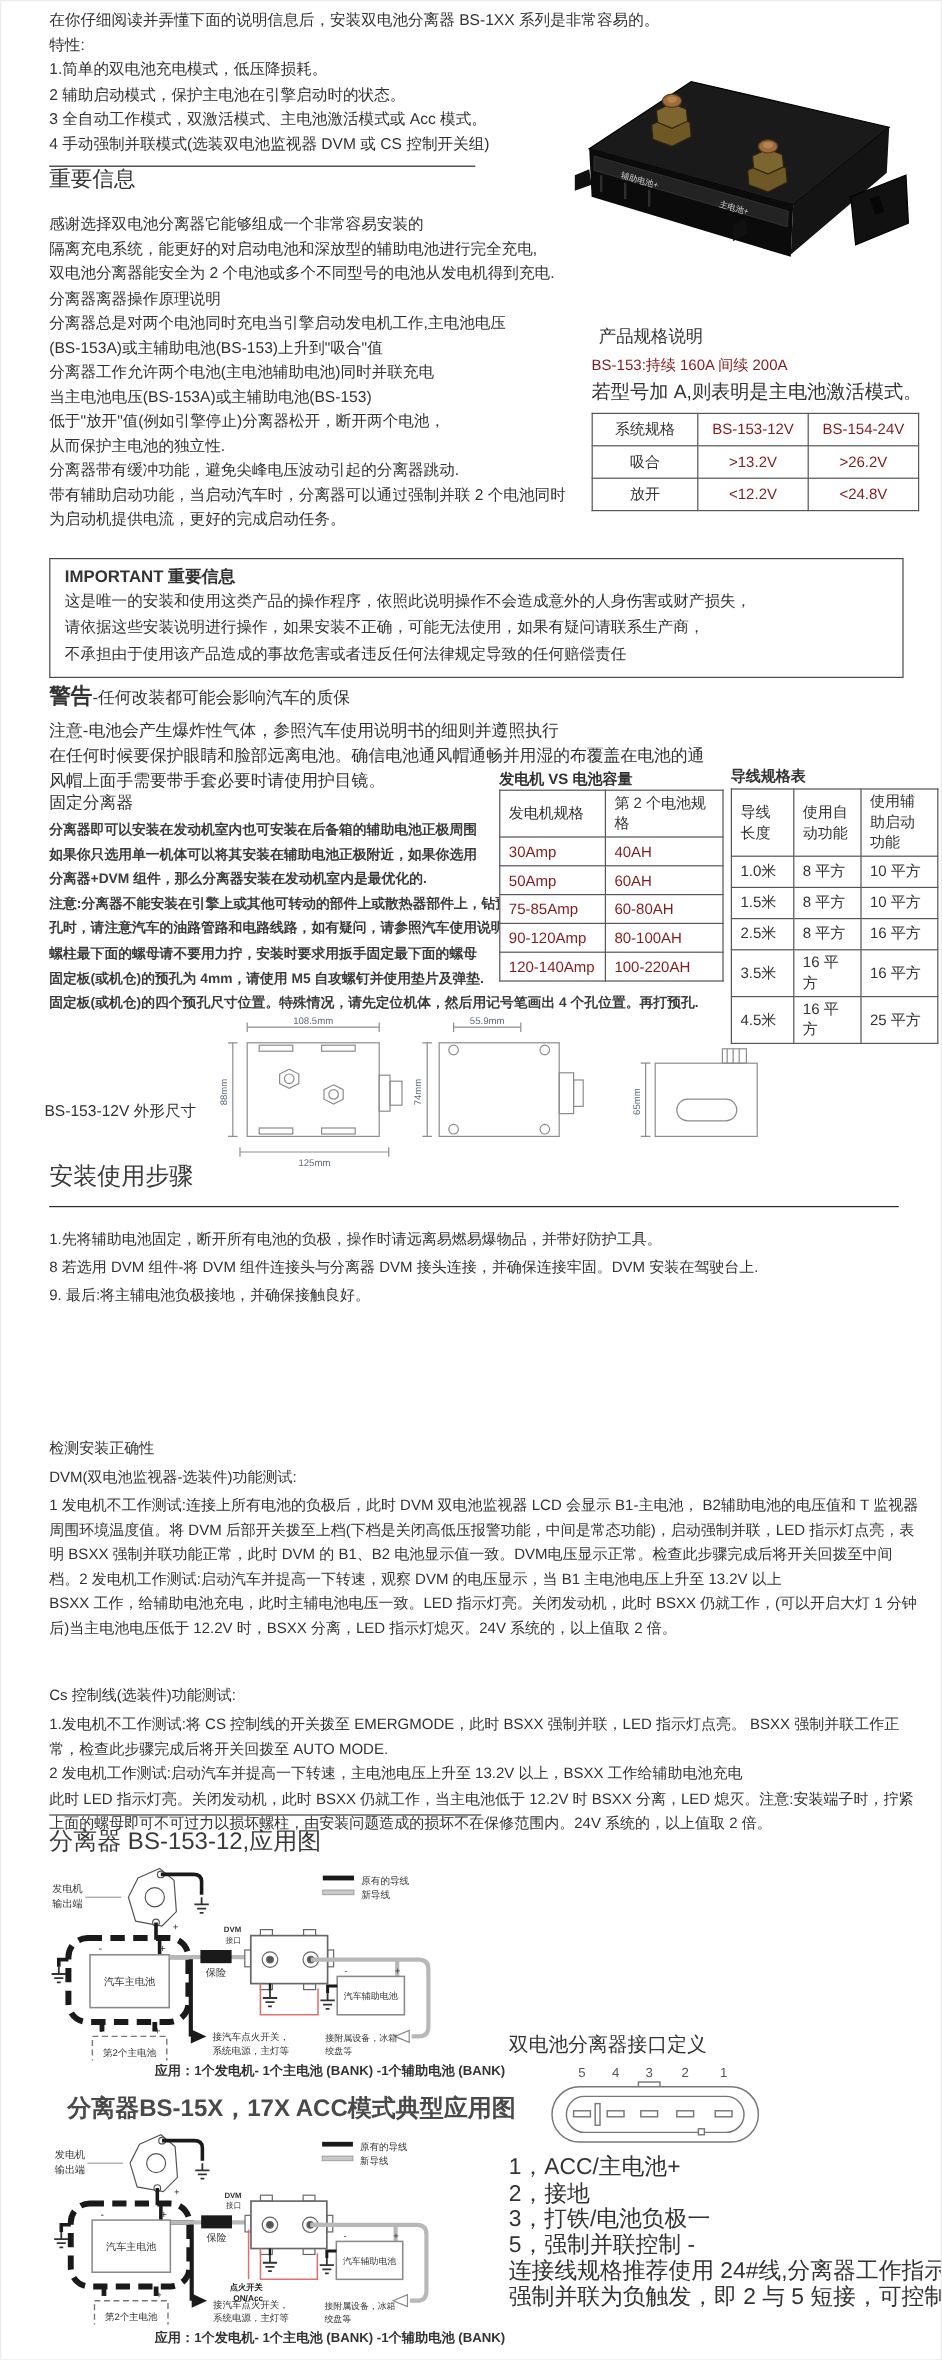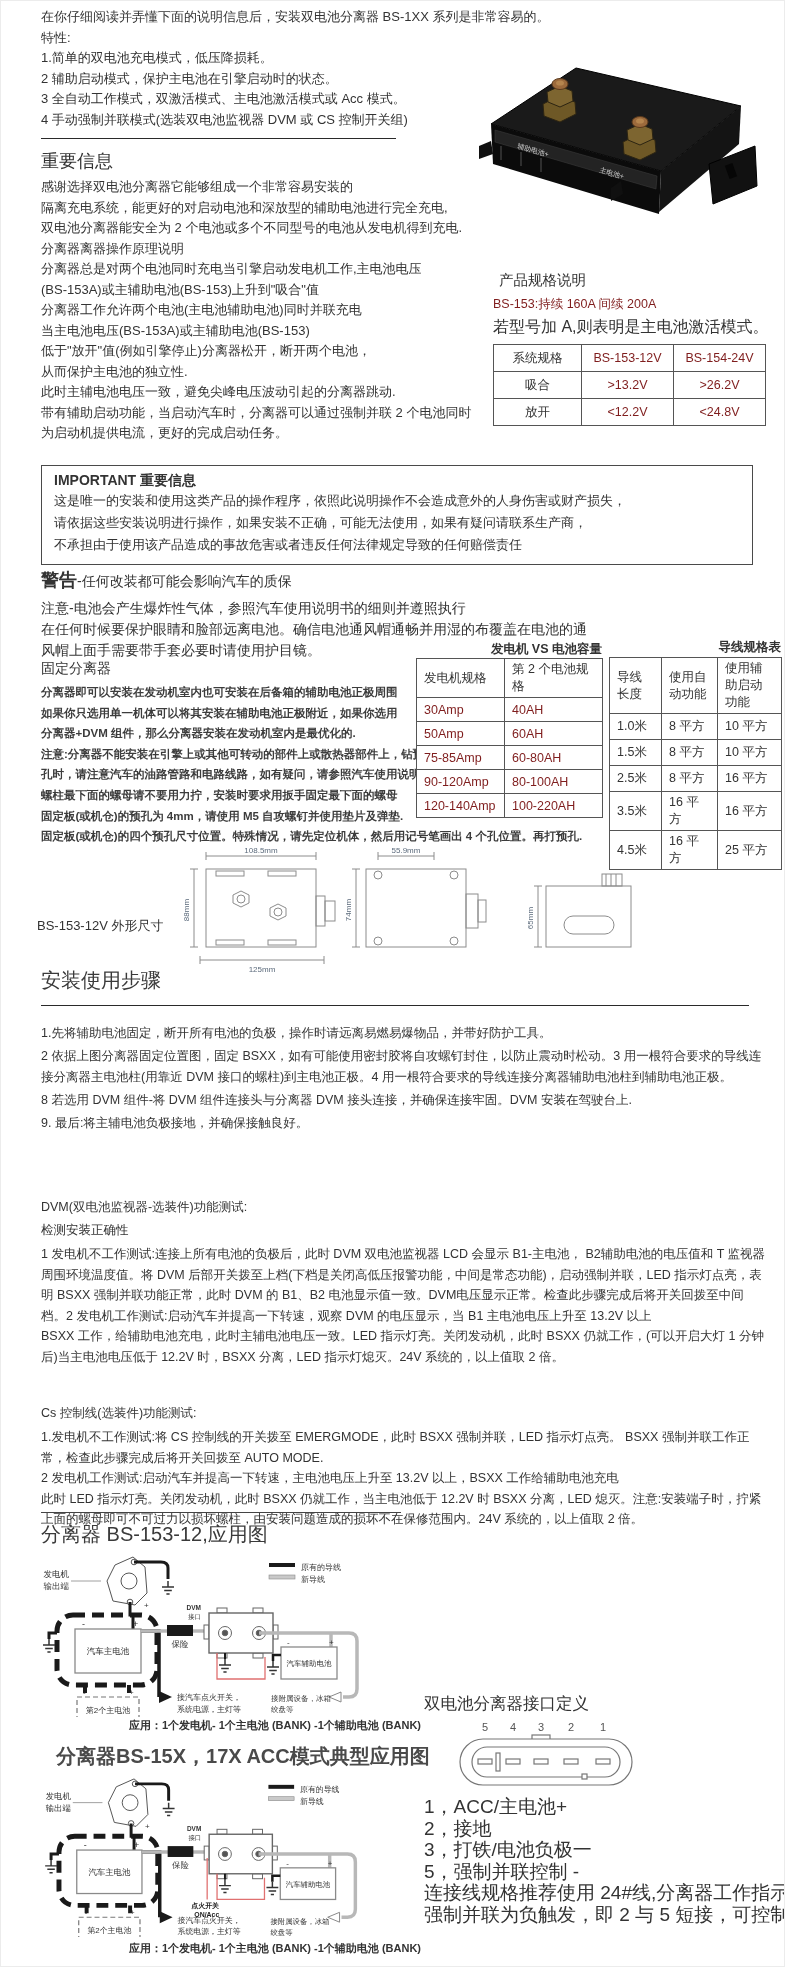--- a/index.html
+++ b/index.html
@@ -16,21 +16,21 @@
 .h20{font-size:20px;color:#3a3a3a}
 .bold{font-weight:bold}
 .lat{color:#7f1d1d}
 .hr{position:absolute;height:0;border-top:1.5px solid #2a2a2a}
 .hr-thin{position:absolute;height:0;border-top:1.2px solid #444}
 table{border-collapse:collapse;background:#fff}
 td{border:1px solid #555;font-size:12.5px;color:#333;padding:2px 7px;vertical-align:middle}
 .spec-table td{height:27px;text-align:center}
 .alt-table td{height:24px}
 .wire-table td{height:26px}
-.tbl-title{font-size:12.5px;font-weight:600;color:#333;text-align:right}
+.tbl-title{font-size:12.5px;font-weight:600;color:#333;text-align:left}
 .impbox{position:absolute;border:1.6px solid #4a4a4a;padding:6px 12px 8px 12px}
 .caption{font-size:11px;font-weight:bold;color:#333;text-align:right}
 .pinlist{font-size:19px;line-height:21.5px}
 svg text{font-family:"Liberation Sans","DejaVu Sans",sans-serif}
 </style>
 </head>
 <body>
 
 <div class="page">
 
@@ -67,33 +67,33 @@
       <polygon points="156,84 169,78 181,83 182,93 169,99 157,94" fill="#7d6530" stroke="#2c2412" stroke-width="1"></polygon>
       <ellipse cx="169" cy="76" rx="8" ry="5.5" fill="#9c6a3c" stroke="#5a3a1d" stroke-width="1"></ellipse>
       <ellipse cx="169" cy="75" rx="4" ry="2.6" fill="#b5854e"></ellipse>
     </g>
     <polygon points="238,118 284,100 286,140 242,158" fill="#111" stroke="#000" stroke-width="1"></polygon>
     <rect x="256" y="118" width="8" height="14" fill="#060606" transform="rotate(-20 260 125)"></rect>
     <text x="46" y="102" font-size="7" fill="#cfcfcf" transform="rotate(16 46 102)">辅助电池+</text>
     <text x="128" y="126" font-size="7" fill="#cfcfcf" transform="rotate(16 128 126)">主电池+</text>
   </svg>
 
-  <div class="abs h18" style="left:40px;top:148px">重要信息</div>
+  <div class="abs h18" style="left:40px;top:136px">重要信息</div>
   <div class="abs" style="left:40px;top:176px">
     <div class="t13 line">感谢选择双电池分离器它能够组成一个非常容易安装的</div>
     <div class="t13 line">隔离充电系统，能更好的对启动电池和深放型的辅助电池进行完全充电,</div>
     <div class="t13 line">双电池分离器能安全为 2 个电池或多个不同型号的电池从发电机得到充电.</div>
     <div class="t13 line">分离器离器操作原理说明</div>
     <div class="t13 line">分离器总是对两个电池同时充电当引擎启动发电机工作,主电池电压</div>
     <div class="t13 line">(BS-153A)或主辅助电池(BS-153)上升到"吸合"值</div>
     <div class="t13 line">分离器工作允许两个电池(主电池辅助电池)同时并联充电</div>
     <div class="t13 line">当主电池电压(BS-153A)或主辅助电池(BS-153)</div>
     <div class="t13 line">低于"放开"值(例如引擎停止)分离器松开，断开两个电池，</div>
     <div class="t13 line">从而保护主电池的独立性.</div>
-    <div class="t13 line">此时主辅电池电压一致，避免尖峰电压波动引起的分离器跳动.</div>
+    <div class="t13 line">分离器带有缓冲功能，避免尖峰电压波动引起的分离器跳动.</div>
     <div class="t13 line">带有辅助启动功能，当启动汽车时，分离器可以通过强制并联 2 个电池同时</div>
     <div class="t13 line">为启动机提供电流，更好的完成启动任务。</div>
   </div>
 
   <div class="abs" style="left:492px;top:270px">
     <div style="font-size:14.5px;padding-left:6px">产品规格说明</div>
     <div class="lat line" style="font-size:12.5px;margin-top:6px">BS-153:持续 160A 间续 200A</div>
     <div class="line" style="font-size:16px;margin-top:4px">若型号加 A,则表明是主电池激活模式。</div>
     <table class="spec-table" style="margin-top:6px">
       <tbody>
@@ -265,28 +265,27 @@
       <text x="290" y="9" text-anchor="middle">55.9mm</text>
       <text x="235" y="66" text-anchor="middle" transform="rotate(-90 235 66)">74mm</text>
       <text x="417" y="74" text-anchor="middle" transform="rotate(-90 417 74)">65mm</text>
     </g>
   </svg>
 
   <div class="abs h20" style="left:40px;top:966px">安装使用步骤</div>
   <div class="hr" style="left:40px;top:1004px;width:708px"></div>
   <div class="abs" style="left:40px;top:1022px;width:726px">
     <div class="t12" style="margin-bottom:2px">1.先将辅助电池固定，断开所有电池的负极，操作时请远离易燃易爆物品，并带好防护工具。</div>
-    <div class="t12" style="margin-bottom:2px">2 依据上图分离器固定位置图，固定 BSXX，如有可能使用密封胶将自攻螺钉封住，以防止震动时松动。3 用一根符合要求的导线连接分离器主电池柱(用靠近 DVM 接口的螺柱)到主电池正极。4 用一根符合要求的导线连接分离器辅助电池柱到辅助电池正极。</div>
     <div class="t12" style="margin-bottom:2px">8 若选用 DVM 组件-将 DVM 组件连接头与分离器 DVM 接头连接，并确保连接牢固。DVM 安装在驾驶台上.</div>
     <div class="t12">9.  最后:将主辅电池负极接地，并确保接触良好。</div>
   </div>
 
   <div class="abs" style="left:40px;top:1196px;width:726px">
+    <div class="t12" style="margin-bottom:3px">检测安装正确性</div>
     <div class="t12" style="margin-bottom:2px">DVM(双电池监视器-选装件)功能测试:</div>
-    <div class="t12" style="margin-bottom:3px">检测安装正确性</div>
     <div class="t12" style="line-height:20.5px">1 发电机不工作测试:连接上所有电池的负极后，此时 DVM 双电池监视器 LCD 会显示 B1-主电池，  B2辅助电池的电压值和 T 监视器周围环境温度值。将 DVM 后部开关拨至上档(下档是关闭高低压报警功能，中间是常态功能)，启动强制并联，LED 指示灯点亮，表明 BSXX 强制并联功能正常，此时 DVM 的 B1、B2 电池显示值一致。DVM电压显示正常。检查此步骤完成后将开关回拨至中间档。2 发电机工作测试:启动汽车并提高一下转速，观察 DVM 的电压显示，当 B1 主电池电压上升至 13.2V 以上</div>
     <div class="t12" style="line-height:20.5px;margin-bottom:36px">BSXX 工作，给辅助电池充电，此时主辅电池电压一致。LED 指示灯亮。关闭发动机，此时 BSXX 仍就工作，(可以开启大灯 1 分钟后)当主电池电压低于 12.2V 时，BSXX 分离，LED 指示灯熄灭。24V 系统的，以上值取 2 倍。</div>
     <div class="t12" style="margin-bottom:3px">Cs 控制线(选装件)功能测试:</div>
     <div class="t12" style="line-height:20.5px">1.发电机不工作测试:将 CS 控制线的开关拨至 EMERGMODE，此时 BSXX 强制并联，LED 指示灯点亮。  BSXX 强制并联工作正常，检查此步骤完成后将开关回拨至 AUTO MODE.</div>
     <div class="t12" style="line-height:20.5px">2 发电机工作测试:启动汽车并提高一下转速，主电池电压上升至 13.2V 以上，BSXX 工作给辅助电池充电</div>
     <div class="t12" style="line-height:20.5px">此时 LED 指示灯亮。关闭发动机，此时 BSXX 仍就工作，当主电池低于 12.2V 时 BSXX 分离，LED 熄灭。注意:安装端子时，拧紧上面的螺母即可不可过力以损坏螺柱，由安装问题造成的损坏不在保修范围内。24V 系统的，以上值取 2 倍。</div>
   </div>
 
   <div class="hr-thin" style="left:40px;top:1511px;width:360px"></div>
   <div class="abs h20" style="left:40px;top:1520px">分离器 BS-153-12,应用图</div>

